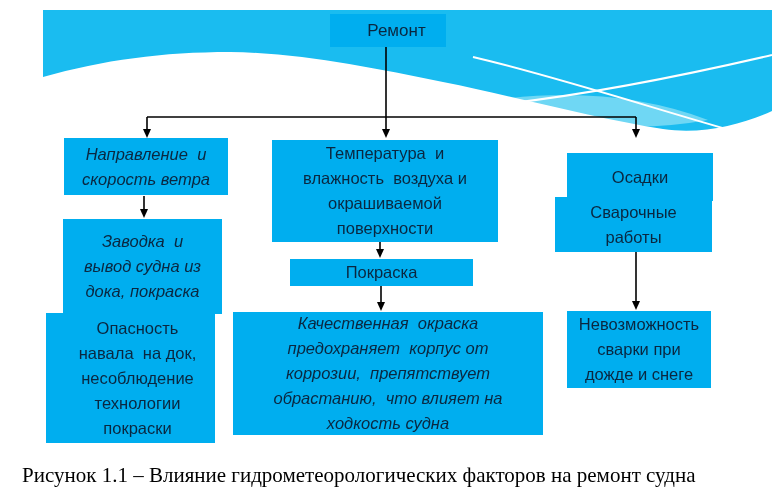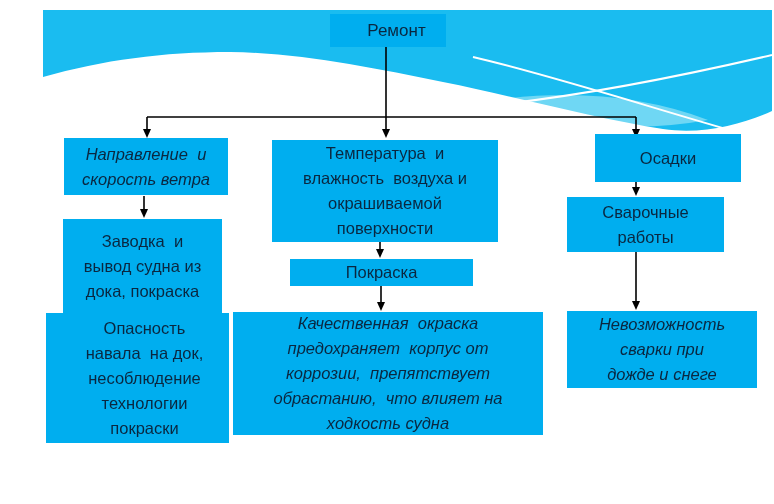--- a/index.html
+++ b/index.html
@@ -76,40 +76,41 @@
       <path d="M381,311 l-4,-9 h8 Z"></path>
       <path d="M636,196 l-4,-9 h8 Z"></path>
       <path d="M636,310 l-4,-9 h8 Z"></path>
     </g>
   </svg>
 
   <div class="node root" style="left:330px; top:14px; width:116px; height:33px;padding-left:17px;">Ремонт</div>
 
   <div class="node" style="left:64px; top:138px; width:164px; height:57px;font-style:italic;">Направление  и
 скорость ветра</div>
-  <div class="node" style="left:63px; top:219px; width:159px; height:95px;">Заводка  и
+  <div class="node" style="left:63px; top:219px; width:159px; height:95px;font-style:italic;">Заводка  и
 вывод судна из
 дока, покраска</div>
-  <div class="node" style="left:46px; top:313px; width:183px; height:130px;padding-left:14px;">Опасность
+  <div class="node" style="left:46px; top:313px; width:169px; height:130px;padding-left:14px;">Опасность
 навала  на док,
 несоблюдение
 технологии
 покраски</div>
 
   <div class="node" style="left:272px; top:140px; width:226px; height:102px;">Температура  и
 влажность  воздуха и
 окрашиваемой
 поверхности</div>
   <div class="node" style="left:290px; top:259px; width:183px; height:27px;">Покраска</div>
   <div class="node" style="left:233px; top:312px; width:310px; height:123px;font-style:italic;">Качественная  окраска
 предохраняет  корпус от
 коррозии,  препятствует
 обрастанию,  что влияет на
 ходкость судна</div>
 
-  <div class="node" style="left:567px; top:134px; width:146px; height:48px;margin-left:28px;">Осадки</div>
-  <div class="node" style="left:555px; top:197px; width:157px; height:55px;margin-left:12px;">Сварочные
+  <div class="node" style="left:567px; top:153px; width:146px; height:48px;">Осадки</div>
+  <div class="node" style="left:555px; top:197px; width:157px; height:55px;">Сварочные
 работы</div>
-  <div class="node" style="left:567px; top:311px; width:190px; height:77px;font-style:italic;">Невозможность
+  <div class="node" style="left:567px; top:311px; width:144px; height:77px;">Невозможность
 сварки при
 дожде и снеге</div>
 
+  <div class="caption">Рисунок 1.1 – Влияние гидрометеорологических факторов на ремонт судна</div>
 </div>
 
 </body></html>

